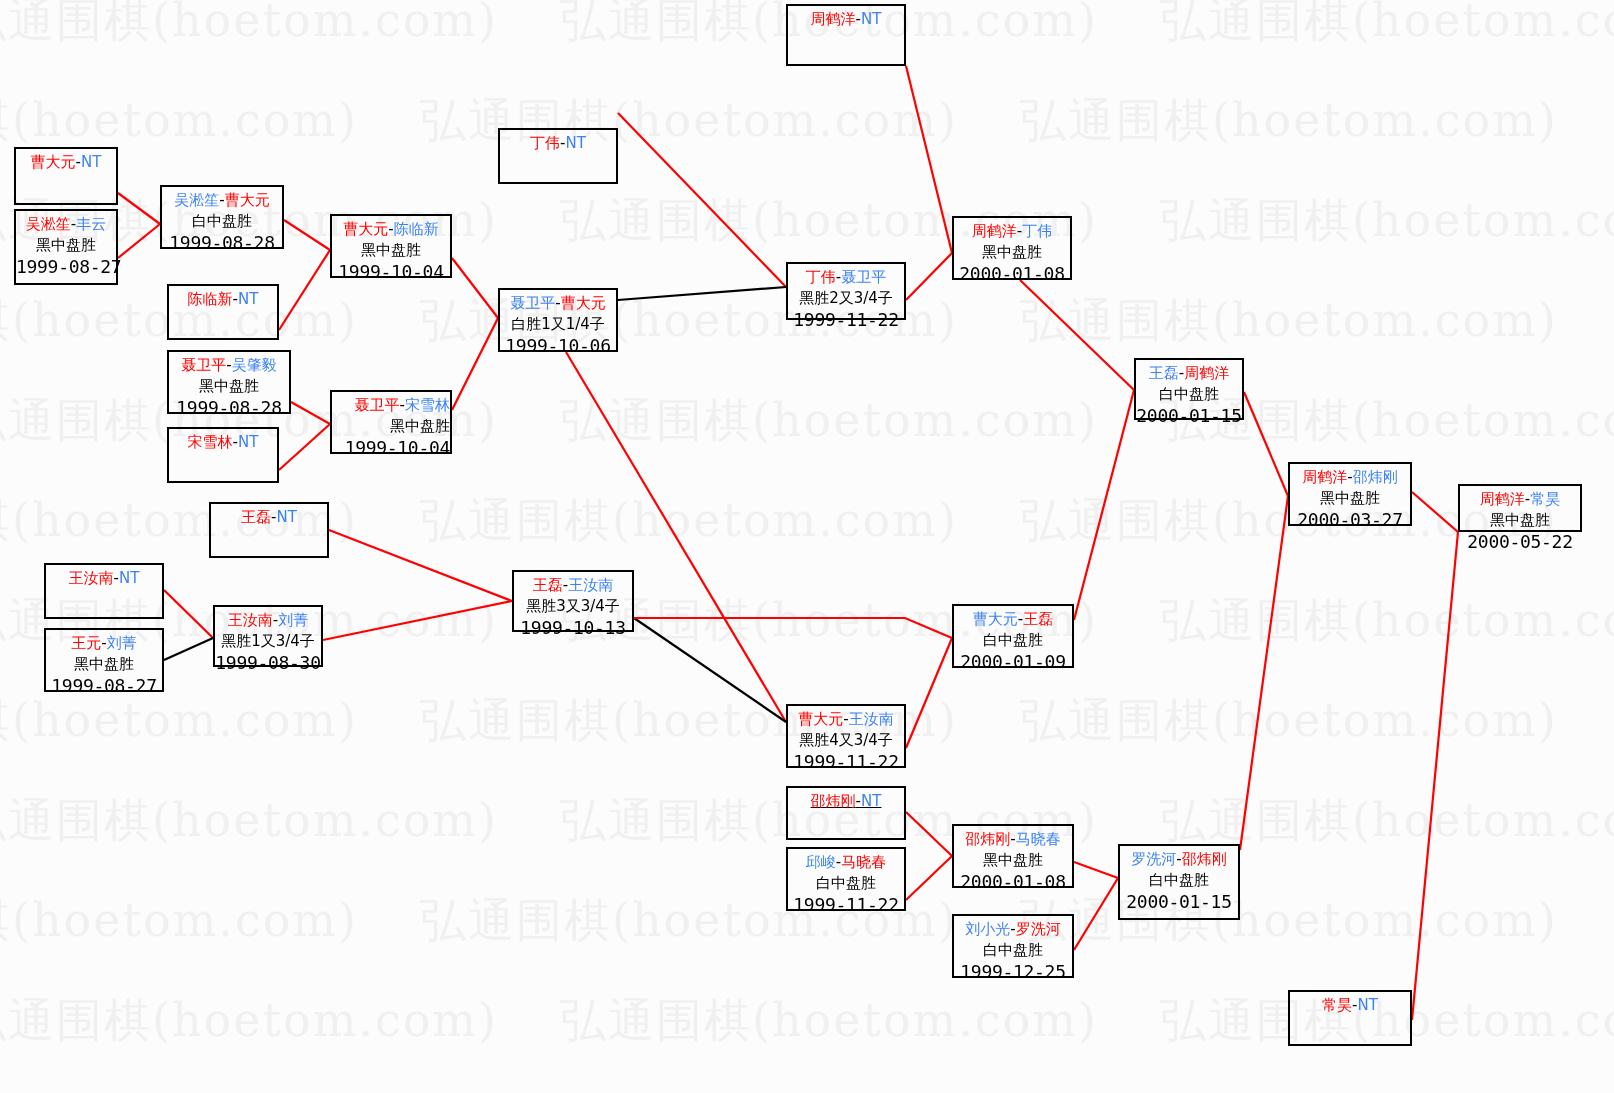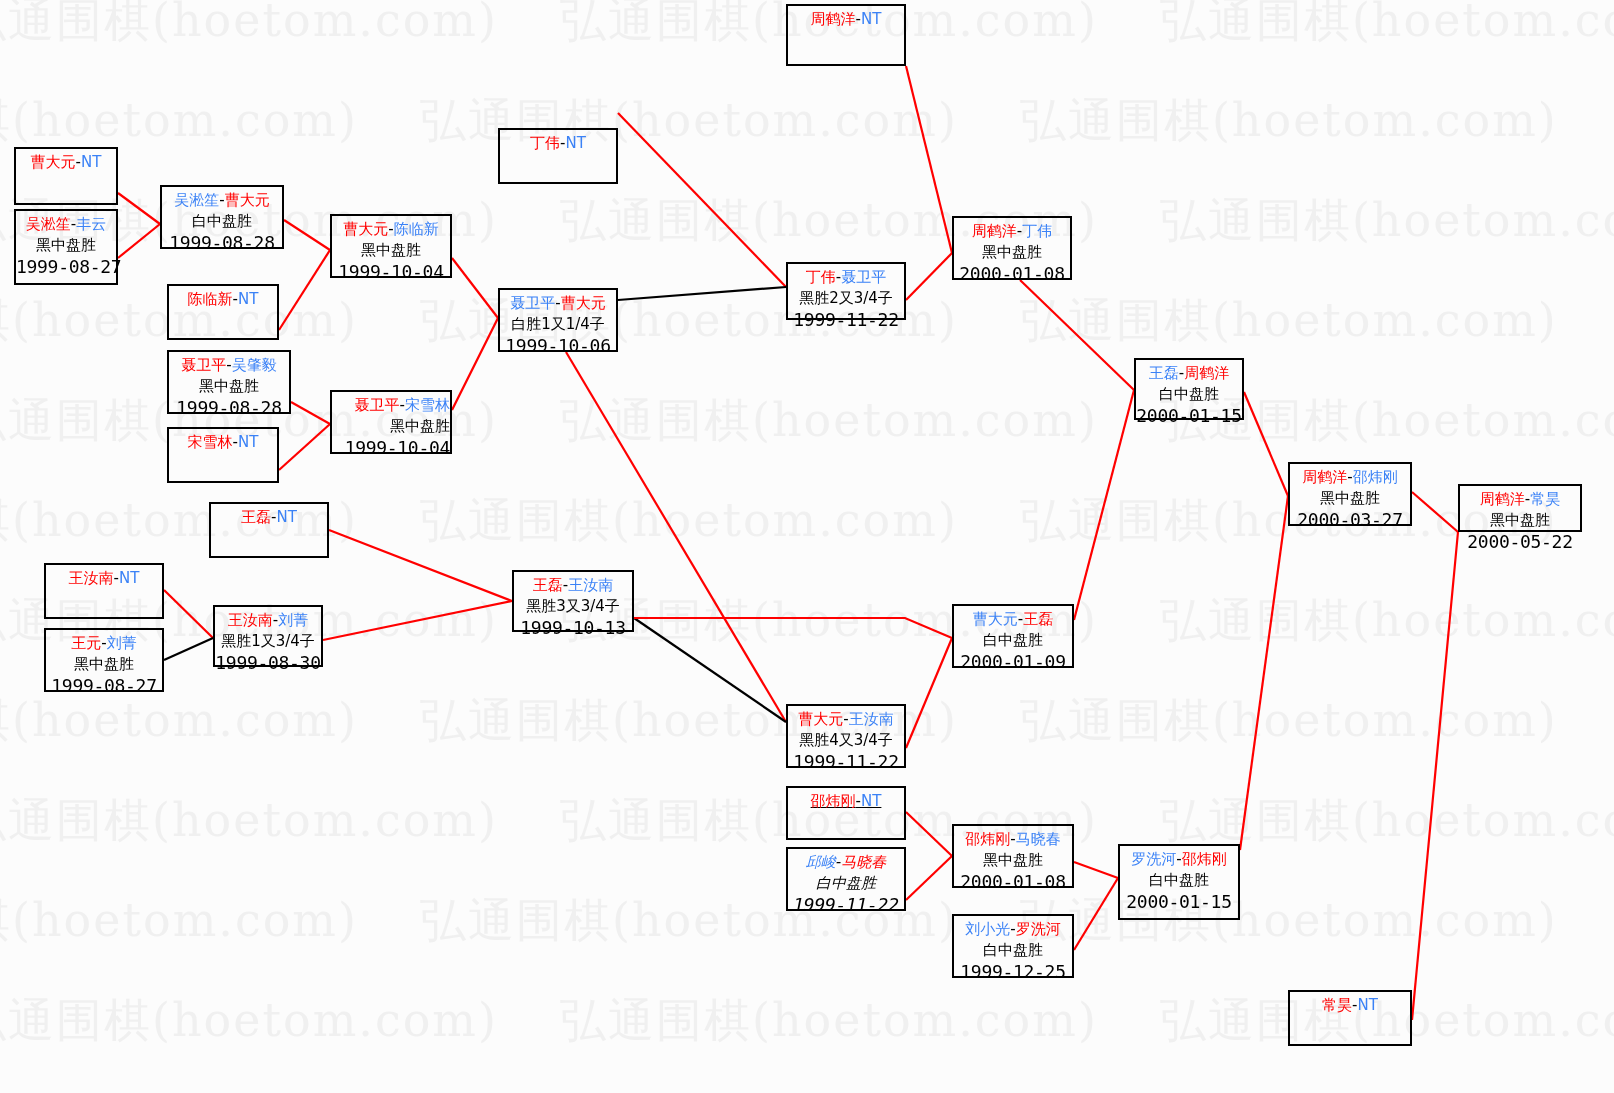--- a/index.html
+++ b/index.html
@@ -190,21 +190,21 @@
         <span class="ln mono">2000-01-09</span>
       </div>
       <div class="node" style="left: 1134px; top: 358px; width: 110px; height: 62px; border-color: rgb(0, 0, 0);">
         <span class="ln"><span class="l">王磊</span><span class="sep">-</span><span class="w">周鹤洋</span></span>
         <span class="ln">白中盘胜</span>
         <span class="ln mono">2000-01-15</span>
       </div>
       <div class="node" style="left: 786px; top: 786px; width: 120px; height: 54px; border-color: rgb(0, 0, 0); text-decoration: underline;">
         <span class="ln"><span class="w">邵炜刚</span><span class="sep">-</span><span class="l">NT</span></span>
       </div>
-      <div class="node" style="left: 786px; top: 847px; width: 120px; height: 64px; border-color: rgb(0, 0, 0); font-style: italic;">
+      <div class="node" style="left: 786px; top: 847px; width: 120px; height: 64px; border-color: rgb(0, 0, 0);">
         <span class="ln"><span class="l">邱峻</span><span class="sep">-</span><span class="w">马晓春</span></span>
         <span class="ln">白中盘胜</span>
         <span class="ln mono">1999-11-22</span>
       </div>
       <div class="node" style="left: 952px; top: 824px; width: 122px; height: 64px; border-color: rgb(0, 0, 0);">
         <span class="ln"><span class="w">邵炜刚</span><span class="sep">-</span><span class="l">马晓春</span></span>
         <span class="ln">黑中盘胜</span>
         <span class="ln mono">2000-01-08</span>
       </div>
       <div class="node" style="left: 952px; top: 914px; width: 122px; height: 64px; border-color: rgb(0, 0, 0);">

